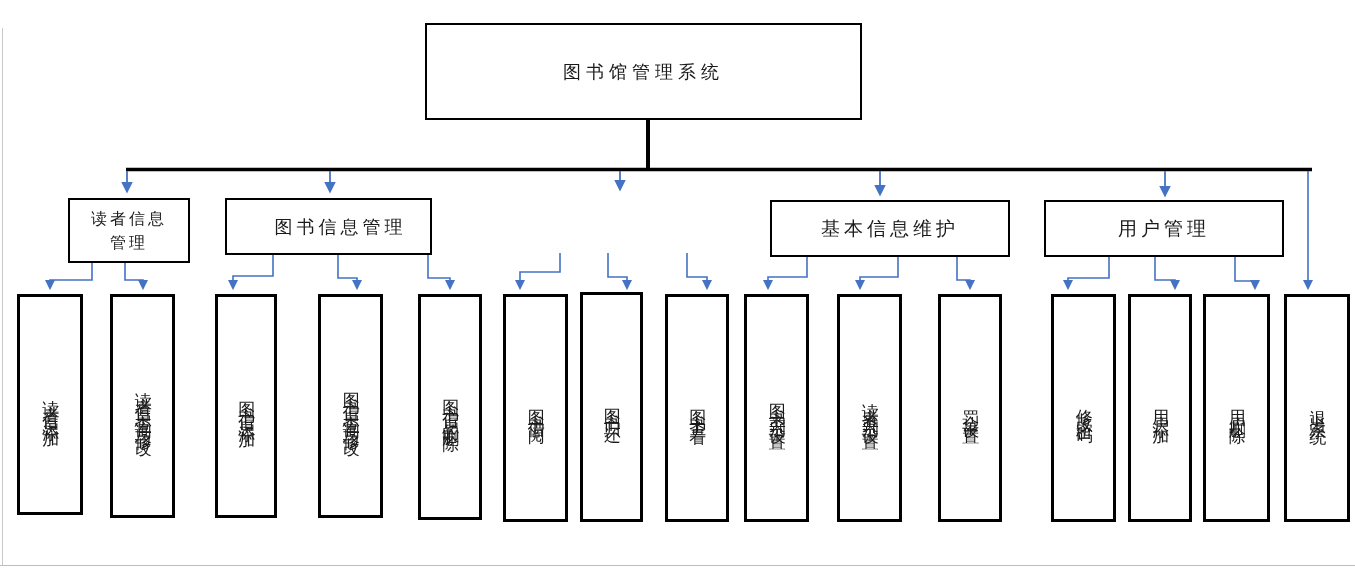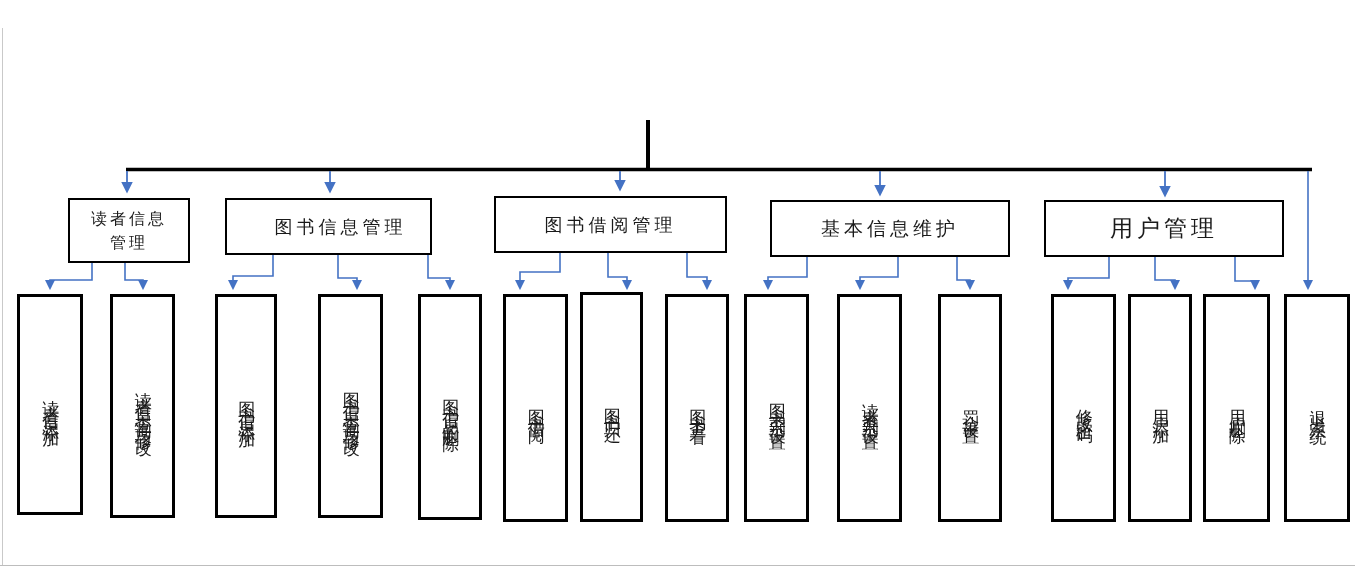--- a/index.html
+++ b/index.html
@@ -82,34 +82,34 @@
       <path d="M807,257 V277 H768 V287" marker-end="url(#arr)"></path>
       <path d="M898,257 V277 H860 V287" marker-end="url(#arr)"></path>
       <path d="M957,257 V280 H970 V287" marker-end="url(#arr)"></path>
       <path d="M1109,257 V278 H1068 V287" marker-end="url(#arr)"></path>
       <path d="M1155,257 V280 H1175 V287" marker-end="url(#arr)"></path>
       <path d="M1235,257 V281 H1255 V287" marker-end="url(#arr)"></path>
       <path d="M1308,171 V287" marker-end="url(#arr)"></path>
     </g>
   </svg>
 
+  <div class="box lv1" style="left:425px;top:23px;width:437px;height:97px;">
+    <span>图书馆管理系统</span>
+  </div>
 
   <div class="box lv2" style="left:68px;top:198px;width:122px;height:65px;font-size:16px;letter-spacing:3px;">
     <span class="wrap">读者信息管理</span>
   </div>
   <div class="box lv2" style="left:225px;top:198px;width:207px;height:57px;padding-left:24px;">
     <span>图书信息管理</span>
   </div>
-  <div class="box lv2" style="left:494px;top:196px;width:233px;height:57px;">
-    <span>图书借阅管理</span>
-  </div>
   <div class="box lv2" style="left:770px;top:200px;width:240px;height:57px;font-size:19px;">
     <span>基本信息维护</span>
   </div>
-  <div class="box lv2" style="left:1044px;top:200px;width:240px;height:57px;font-size:23px;">
+  <div class="box lv2" style="left:1044px;top:200px;width:240px;height:57px;font-size:19px;">
     <span>用户管理</span>
   </div>
 
   <div class="box lv3" style="left:17px;top:294px;width:66px;height:221px;">
     <span>读者信息添加</span>
   </div>
   <div class="box lv3" style="left:110px;top:294px;width:65px;height:224px;">
     <span>读者信息查询与修改</span>
   </div>
   <div class="box lv3" style="left:215px;top:294px;width:62px;height:224px;">

